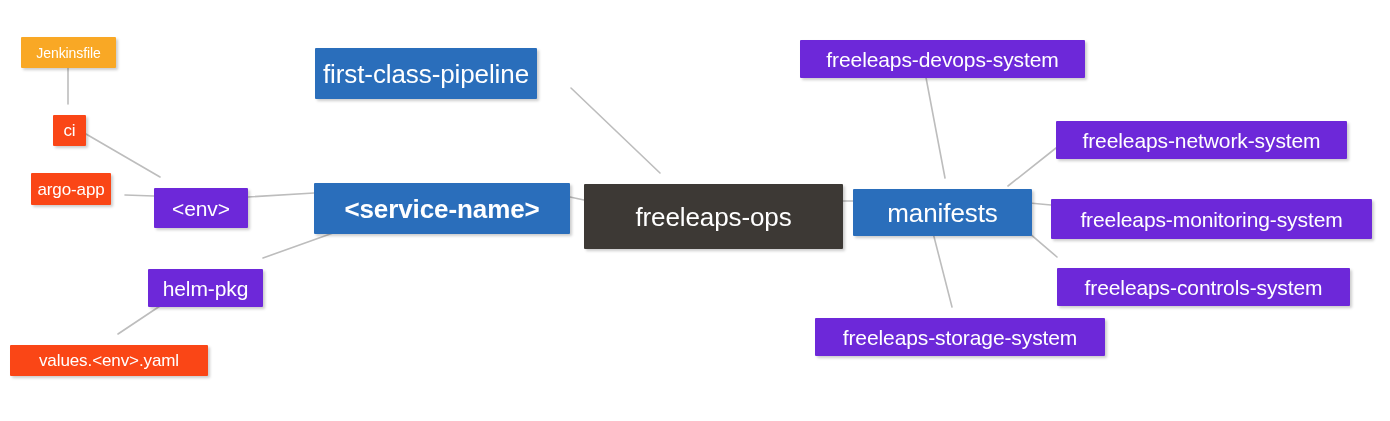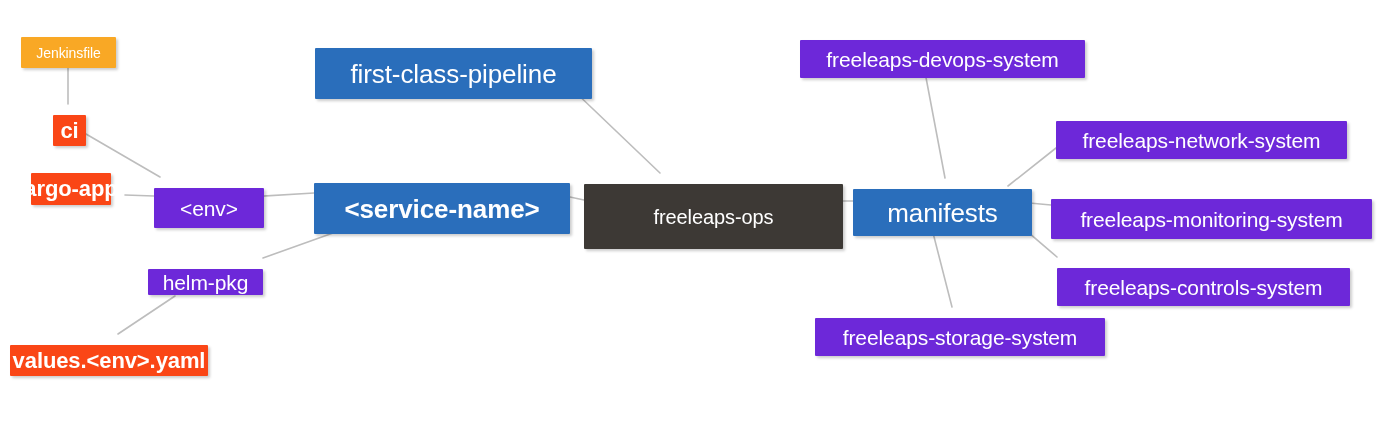--- a/index.html
+++ b/index.html
@@ -43,24 +43,24 @@
     user-select: none;
     margin-top: 11px;
   }
   .node.root       { background: #3d3935; }
   .node.blue       { background: #2a6ebb; }
   .node.green      { background: #6d28d9; }
   .node.orange     { background: #f9a825; }
   .node.red        { background: #fa4616; }
 
   
-  .t-root  { font-size: 20px; }
+  .t-root  { font-size: 26px; }
   .t-l1    { font-size: 26px; }
   .t-l2    { font-size: 21px; }
-  .t-l3    { font-size: 22px; font-weight: bold; }
+  .t-l3    { font-size: 17px; }
   .t-l4    { font-size: 14px; }
 </style>
 </head>
 <body>
 
 <div id="canvas">
 
   <svg id="edges" viewBox="0 0 1390 421" preserveAspectRatio="none" aria-hidden="true">
       <line x1="571" y1="88" x2="660" y2="173" stroke="#bdbdbd" stroke-width="1.6" stroke-linecap="round"></line>
       <line x1="570" y1="197" x2="584" y2="200" stroke="#bdbdbd" stroke-width="1.6" stroke-linecap="round"></line>
@@ -75,33 +75,33 @@
       <line x1="1056" y1="148" x2="1008" y2="186" stroke="#bdbdbd" stroke-width="1.6" stroke-linecap="round"></line>
       <line x1="1051" y1="205" x2="1008" y2="201" stroke="#bdbdbd" stroke-width="1.6" stroke-linecap="round"></line>
       <line x1="1057" y1="257" x2="1008" y2="215" stroke="#bdbdbd" stroke-width="1.6" stroke-linecap="round"></line>
       <line x1="952" y1="307" x2="931" y2="225" stroke="#bdbdbd" stroke-width="1.6" stroke-linecap="round"></line>
     </svg>
 
   <div id="node-layer">
       <div class="node root t-root" style="left: 584px; top: 173px; width: 259px; height: 65px;">
         <span>freeleaps-ops</span>
       </div>
-      <div class="node blue t-l1" style="left: 315px; top: 37px; width: 277px; height: 51px; text-align: right;">
+      <div class="node blue t-l1" style="left: 315px; top: 37px; width: 222px; height: 51px; text-align: right;">
         <span>first-class-pipeline</span>
       </div>
       <div class="node blue t-l1" style="left: 314px; top: 172px; width: 256px; height: 51px; font-weight: bold;">
         <span>&lt;service-name&gt;</span>
       </div>
       <div class="node blue t-l1" style="left: 853px; top: 178px; width: 179px; height: 47px;">
         <span>manifests</span>
       </div>
-      <div class="node green t-l2" style="left: 154px; top: 177px; width: 110px; height: 40px;">
+      <div class="node green t-l2" style="left: 154px; top: 177px; width: 94px; height: 40px;">
         <span>&lt;env&gt;</span>
       </div>
-      <div class="node green t-l2" style="left: 148px; top: 258px; width: 115px; height: 26px;">
+      <div class="node green t-l2" style="left: 148px; top: 258px; width: 115px; height: 38px;">
         <span>helm-pkg</span>
       </div>
       <div class="node red t-l3" style="left: 53px; top: 104px; width: 33px; height: 31px;">
         <span>ci</span>
       </div>
       <div class="node red t-l3" style="left: 31px; top: 162px; width: 80px; height: 32px;">
         <span>argo-app</span>
       </div>
       <div class="node red t-l3" style="left: 10px; top: 334px; width: 198px; height: 31px;">
         <span>values.&lt;env&gt;.yaml</span>

